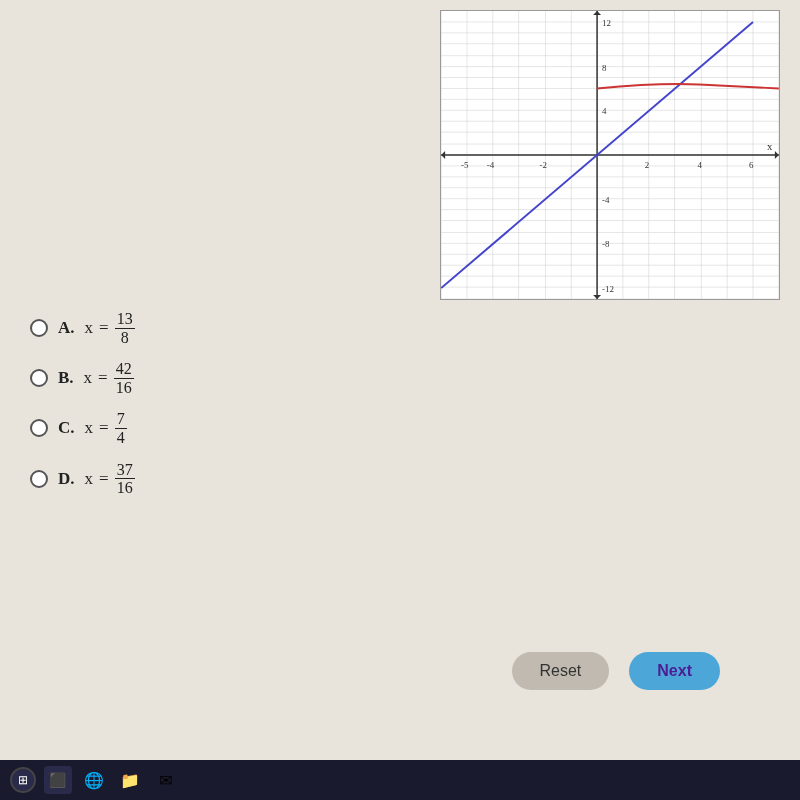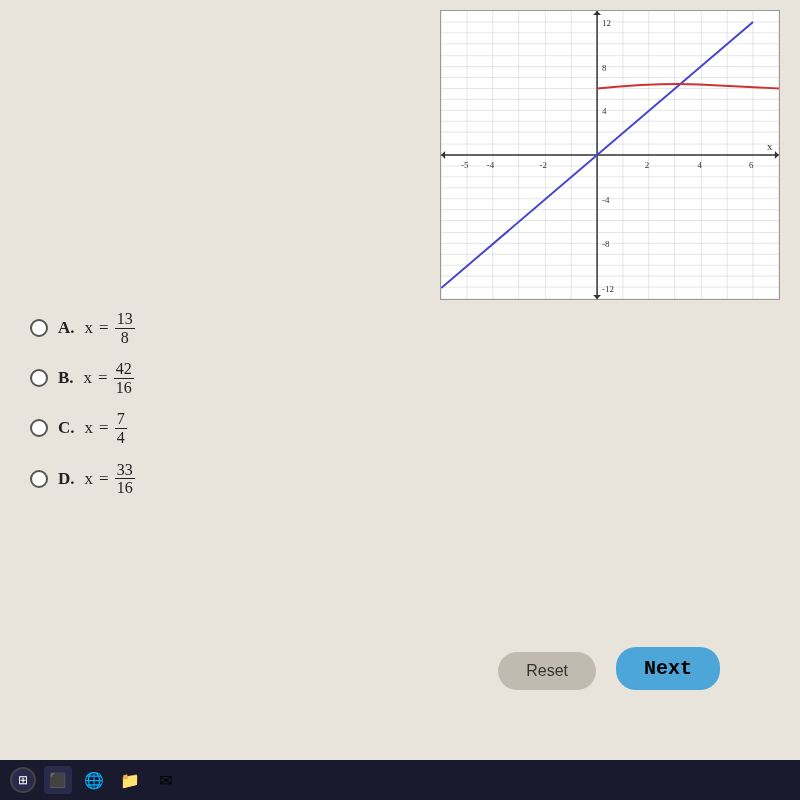--- a/index.html
+++ b/index.html
@@ -106,43 +106,43 @@
       padding: 0 2px;
     }
 
     
     .buttons-area {
       position: absolute;
       bottom: 70px;
       right: 80px;
       display: flex;
       gap: 20px;
-      align-items: flex-end;
+      align-items: center;
     }
 
     .btn-reset {
       background: #c0bab0;
       color: #333;
       border: none;
       border-radius: 20px;
       padding: 10px 28px;
       font-size: 16px;
       cursor: pointer;
       font-family: Arial, sans-serif;
     }
 
     .btn-next {
       background: #4da6d8;
-      color: #000000;
+      color: #4c1d95;
       border: none;
       border-radius: 20px;
       padding: 10px 28px;
-      font-size: 20px;
+      font-size: 16px;
       cursor: pointer;
-      font-family: Liberation Mono, monospace;
+      font-family: Liberation Sans, sans-serif;
       font-weight: bold;
     }
 
     
     .taskbar {
       position: absolute;
       bottom: 0;
       left: 0;
       right: 0;
       height: 40px;
@@ -308,21 +308,21 @@
         </span>
       </div>
 
       <div class="answer-choice">
         <div class="radio-circle"></div>
         <span class="answer-label">D.</span>
         <span class="answer-eq">
           <span>x</span>
           <span>=</span>
           <span class="fraction">
-            <span class="numerator">33</span>
+            <span class="numerator">37</span>
             <span class="denominator">16</span>
           </span>
         </span>
       </div>
 
     </div>
 
     <div class="buttons-area">
       <button class="btn-reset">Reset</button>
       <button class="btn-next">Next</button>

